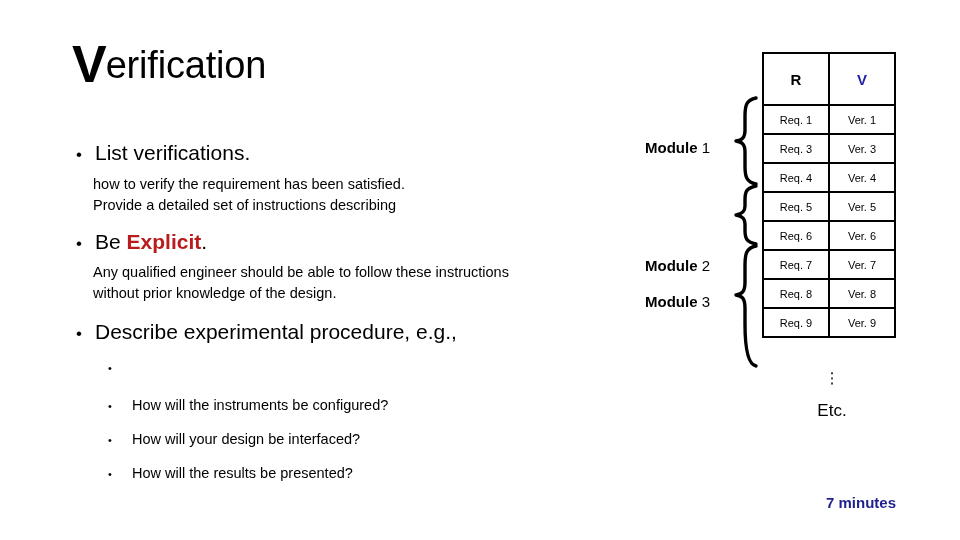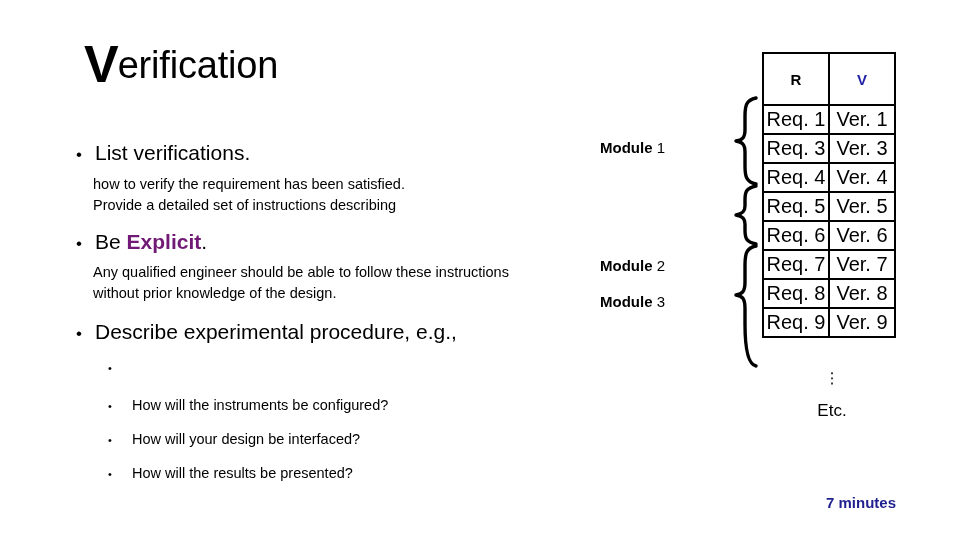--- a/index.html
+++ b/index.html
@@ -13,21 +13,21 @@
     position: relative;
     overflow: hidden;
     font-family: "Liberation Sans", sans-serif;
     color: #000000;
     -webkit-font-smoothing: antialiased;
   }
 
   
   #slide-title {
     position: absolute;
-    left: 84px;
+    left: 72px;
     top: 44px;
     font-size: 38px;
     line-height: 1.0;
     font-weight: 400;
     letter-spacing: -0.2px;
     white-space: nowrap;
   }
   #slide-title .dropcap {
     font-size: 52px;
     font-weight: 700;
@@ -47,21 +47,21 @@
     white-space: nowrap;
   }
   .bullet-l1 .dot {
     width: 19px;
     flex: 0 0 19px;
     font-size: 17px;
     line-height: 1;
   }
   .bullet-l1 .txt { line-height: 1.15; }
   .blue-bold {
-    color: #701a75;
+    color: #b91c1c;
     font-weight: 700;
   }
 
   .subtext {
     position: absolute;
     left: 93px;
     font-size: 14.5px;
     line-height: 1.42;
     font-weight: 400;
     white-space: nowrap;
@@ -89,37 +89,38 @@
     top: 52px;
     border-collapse: collapse;
     table-layout: fixed;
   }
   #rv-table td, #rv-table th {
     border: 2px solid #000000;
     width: 66px;
     height: 29px;
     text-align: center;
     vertical-align: middle;
-    font-size: 20px;
+    font-size: 11px;
     font-weight: 400;
     padding: 0;
     box-sizing: border-box;
   }
   #rv-table th {
     height: 52px;
     font-weight: 700;
     font-size: 15px;
   }
   #rv-table th.hdr-v { color: #2222A8; }
 
   
   .module-label {
     position: absolute;
     font-size: 15px;
     white-space: nowrap;
+    text-align: right;
   }
   .module-label b { font-weight: 700; }
   .module-label span.num { font-weight: 400; }
 
   #brace-svg {
     position: absolute;
     left: 726px;
     top: 96px;
     width: 40px;
     height: 272px;

